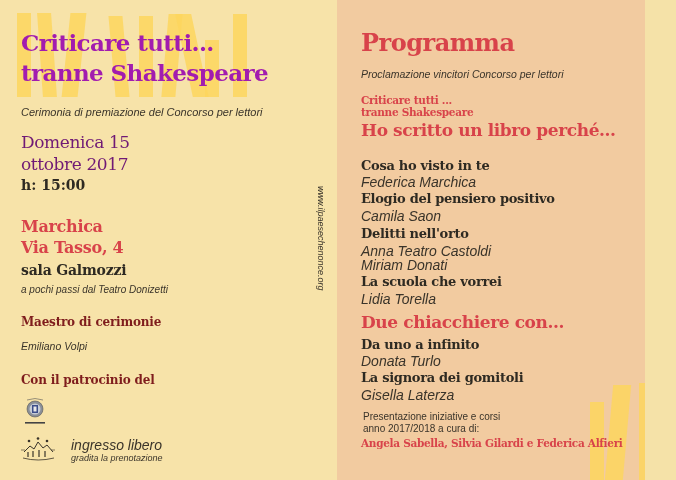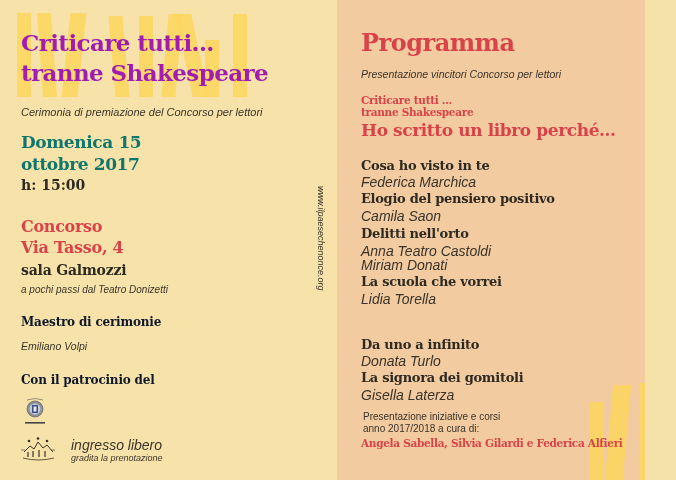--- a/index.html
+++ b/index.html
@@ -4,26 +4,26 @@
 <style>
   html, body { margin:0; padding:0; }
   body { width:676px; height:480px; position:relative; overflow:hidden; background:#f5e2a8; font-family:"Liberation Sans", sans-serif; }
   .panel { position:absolute; top:0; height:480px; overflow:hidden; }
   .left { left:0; width:337px; background:#f7e3a9; }
   .right { left:337px; width:308px; background:#f2cba0; }
   .abs { position:absolute; margin:0; white-space:nowrap; }
   .bar { position:absolute; background:#fdd65e; opacity:0.85; }
   .title-big { font-family:"DejaVu Serif", serif; font-weight:bold; font-size:23px; line-height:30px; letter-spacing:-0.6px; color:#a21caf; }
   .subtitle-it { font-style:italic; font-size:11px; color:#3a342a; }
-  .date { font-family:"DejaVu Serif", serif; font-weight:bold; font-size:17px; line-height:21px; letter-spacing:-0.4px; color:#0f766e; }
+  .date { font-family:"DejaVu Serif", serif; font-weight:normal; font-size:17px; line-height:21px; letter-spacing:-0.4px; color:#701a75; }
   .time { font-family:"DejaVu Serif", serif; font-weight:bold; font-size:14px; color:#2e2a22; }
   .place { font-family:"DejaVu Serif", serif; font-weight:bold; font-size:16px; line-height:21px; letter-spacing:-0.3px; color:#d8434a; }
   .venue { font-family:"DejaVu Serif", serif; font-weight:bold; font-size:14px; color:#2e2a22; letter-spacing:-0.2px; }
   .small-it { font-style:italic; font-size:10px; color:#3a342a; }
-  .label-red { font-family:"DejaVu Serif", serif; font-weight:bold; font-size:12px; color:#0f172a; letter-spacing:-0.2px; }
+  .label-red { font-family:"DejaVu Serif", serif; font-weight:bold; font-size:12px; color:#7f1d1d; letter-spacing:-0.2px; }
   .vert-url { position:absolute; font-size:9px; color:#3a342a; transform-origin:left top; transform:rotate(90deg); white-space:nowrap; font-style:italic; }
   .prog-title { font-family:"DejaVu Serif", serif; font-weight:bold; font-size:24px; color:#d8434a; letter-spacing:-0.5px; }
   .prog-sub { font-style:italic; font-size:10.5px; color:#3a342a; }
   .mini-title { font-family:"DejaVu Serif", serif; font-weight:bold; font-size:10.5px; line-height:12px; color:#d8434a; letter-spacing:-0.3px; }
   .section-head { font-family:"DejaVu Serif", serif; font-weight:bold; font-size:17px; color:#d8434a; letter-spacing:-0.4px; }
   .item-title { font-family:"DejaVu Serif", serif; font-weight:bold; font-size:13px; color:#2e2a22; letter-spacing:-0.3px; }
   .item-author { font-style:italic; font-size:14px; color:#3a342a; }
   .pres { font-size:10px; line-height:12px; color:#3a342a; }
   .curators { font-family:"DejaVu Serif", serif; font-weight:bold; font-size:10.5px; color:#d8434a; letter-spacing:-0.3px; }
   .logo { position:absolute; }
@@ -46,21 +46,21 @@
   </div>
 
   <div class="abs title-big" style="left:21px;top:28px;">Criticare tutti...</div>
   <div class="abs title-big" style="left:21px;top:58px;">tranne Shakespeare</div>
   <div class="abs subtitle-it" style="left:21px;top:106px;">Cerimonia di premiazione del Concorso per lettori</div>
 
   <div class="abs date" style="left:21px;top:132px;">Domenica 15</div>
   <div class="abs date" style="left:21px;top:154px;">ottobre 2017</div>
   <div class="abs time" style="left:21px;top:177px;">h: 15:00</div>
 
-  <div class="abs place" style="left:21px;top:216px;">Concorso</div>
+  <div class="abs place" style="left:21px;top:216px;">Marchica</div>
   <div class="abs place" style="left:21px;top:237px;">Via Tasso, 4</div>
   <div class="abs venue" style="left:21px;top:262px;">sala Galmozzi</div>
   <div class="abs small-it" style="left:21px;top:284px;">a pochi passi dal Teatro Donizetti</div>
 
   <div class="abs label-red" style="left:21px;top:315px;">Maestro di cerimonie</div>
   <div class="abs small-it" style="left:21px;top:340px;font-size:10.5px;">Emiliano Volpi</div>
 
   <div class="abs label-red" style="left:21px;top:373px;">Con il patrocinio del</div>
 
   <div class="logo" style="left:21px;top:398px;width:28px;height:28px;">
@@ -92,39 +92,40 @@
 </div>
 
 <div class="panel right">
   <div>
     <div class="bar" style="left:253px;top:402px;width:14px;height:78px;"></div>
     <div class="bar" style="left:272px;top:385px;width:18px;height:95px;transform:skewX(-5deg);"></div>
     <div class="bar" style="left:302px;top:383px;width:16px;height:97px;"></div>
   </div>
 
   <div class="abs prog-title" style="left:24px;top:28px;">Programma</div>
-  <div class="abs prog-sub" style="left:24px;top:68px;">Presentazione vincitori Concorso per lettori</div>
+  <div class="abs prog-sub" style="left:24px;top:68px;">Proclamazione vincitori Concorso per lettori</div>
   <div class="abs mini-title" style="left:24px;top:94px;">Criticare tutti ...</div>
   <div class="abs mini-title" style="left:24px;top:106px;">tranne Shakespeare</div>
 
   <div class="abs section-head" style="left:24px;top:120px;">Ho scritto un libro perché...</div>
 
   <div class="abs item-title" style="left:24px;top:158px;">Cosa ho visto in te</div>
   <div class="abs item-author" style="left:24px;top:174px;">Federica Marchica</div>
 
   <div class="abs item-title" style="left:24px;top:191px;">Elogio del pensiero positivo</div>
   <div class="abs item-author" style="left:24px;top:208px;">Camila Saon</div>
 
   <div class="abs item-title" style="left:24px;top:226px;">Delitti nell'orto</div>
   <div class="abs item-author" style="left:24px;top:243px;">Anna Teatro Castoldi</div>
   <div class="abs item-author" style="left:24px;top:257px;">Miriam Donati</div>
 
   <div class="abs item-title" style="left:24px;top:274px;">La scuola che vorrei</div>
   <div class="abs item-author" style="left:24px;top:291px;">Lidia Torella</div>
 
+  <div class="abs section-head" style="left:24px;top:312px;">Due chiacchiere con...</div>
 
   <div class="abs item-title" style="left:24px;top:337px;">Da uno a infinito</div>
   <div class="abs item-author" style="left:24px;top:353px;">Donata Turlo</div>
 
   <div class="abs item-title" style="left:24px;top:370px;">La signora dei gomitoli</div>
   <div class="abs item-author" style="left:24px;top:387px;">Gisella Laterza</div>
 
   <div class="abs pres" style="left:26px;top:411px;">Presentazione iniziative e corsi</div>
   <div class="abs pres" style="left:26px;top:423px;">anno 2017/2018 a cura di:</div>
   <div class="abs curators" style="left:24px;top:437px;">Angela Sabella, Silvia Gilardi e Federica Alfieri</div>

